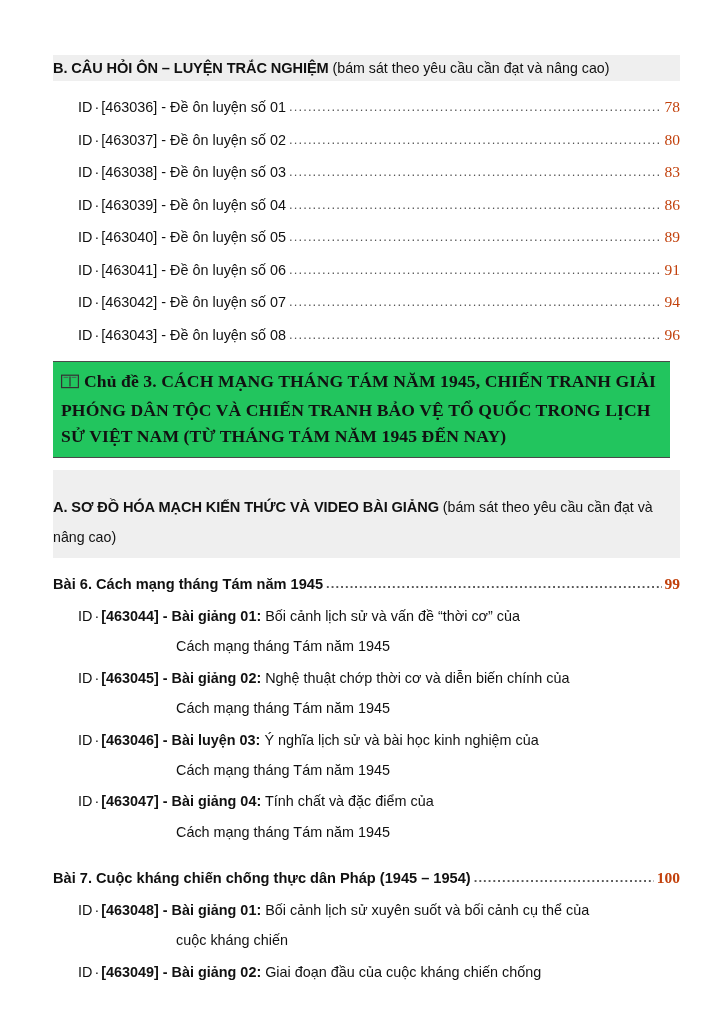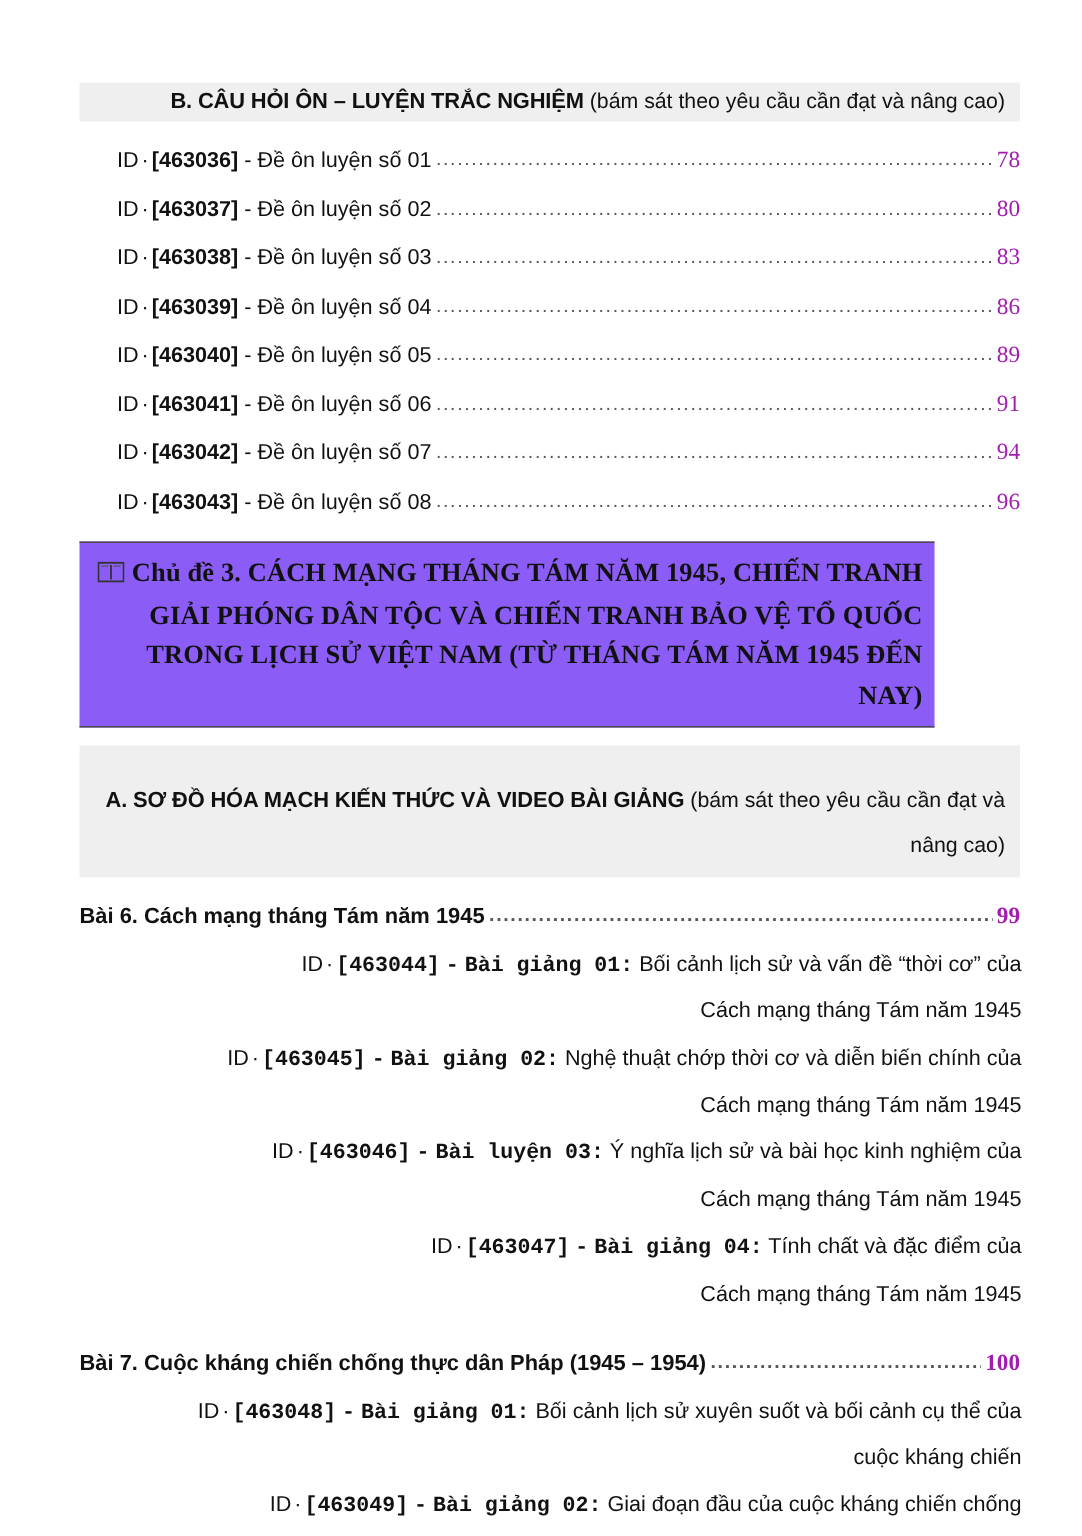--- a/index.html
+++ b/index.html
@@ -16,21 +16,20 @@
     position: relative;
   }
 
   .page {
     position: absolute;
     left: 0; top: 0;
     width: 721px;
     height: 1024px;
     box-sizing: border-box;
     padding: 55px 40px 0 53px;
-    text-align: right;
   }
 
   
   .band {
     background: #efefef;
     box-sizing: border-box;
     padding: 5px 10px 5px 0;
     width: 627px;
   }
   .band.sec-b {
@@ -48,24 +47,24 @@
     font-size: 14.2px;
   }
   .band.sec-a {
     line-height: 1.85;
     padding-top: 22px;
     padding-bottom: 7px;
   }
 
   
   .chapter-block {
-    background: #8b5cf6;
+    background: #22c55e;
     border-top: 1.5px solid #4a4a4a;
     border-bottom: 1.5px solid #4a4a4a;
-    width: 570px;
+    width: 617px;
     box-sizing: border-box;
     padding: 6px 8px 7px 8px;
     font-family: "Liberation Serif", serif;
     font-weight: bold;
     font-size: 17.6px;
     line-height: 1.52;
     letter-spacing: 0.1px;
   }
   .chapter-block .book-icon {
     display: inline-block;
@@ -96,44 +95,44 @@
     color: #555555;
     font-size: 13px;
     letter-spacing: 1.1px;
     position: relative;
     top: -1px;
   }
   .toc-row .pnum {
     flex: 0 0 auto;
     font-family: "Liberation Serif", serif;
     font-size: 15.5px;
-    color: #a21caf;
+    color: #c2410c;
     padding-left: 2px;
   }
 
   .indent-id { margin-left: 25px; width: 602px; }
   .bai-row   { margin-left: 0;  width: 627px; font-weight: bold; font-size: 14.6px; }
 
-  .idcode { font-weight: bold; }
+  .idcode { font-weight: normal; }
   .sep-dot { padding: 0 2px; }
 
   
   .lect {
     margin-left: 25px;
     margin-top: 17px;
     font-size: 14.4px;
     line-height: 1;
   }
   .lect .line1 { white-space: nowrap; }
   .lect .line2 {
     margin-left: 98px;
     margin-top: 16px;
     white-space: nowrap;
   }
-  .lect b { font-weight: bold; font-family: Liberation Mono, monospace; }
+  .lect b { font-weight: bold; }
 
   .spacer-20 { height: 19px; }
   .spacer-12 { height: 12px; }
   .spacer-14 { height: 14px; }
 </style>
 </head>
 <body>
 
 <div class="page">
 

